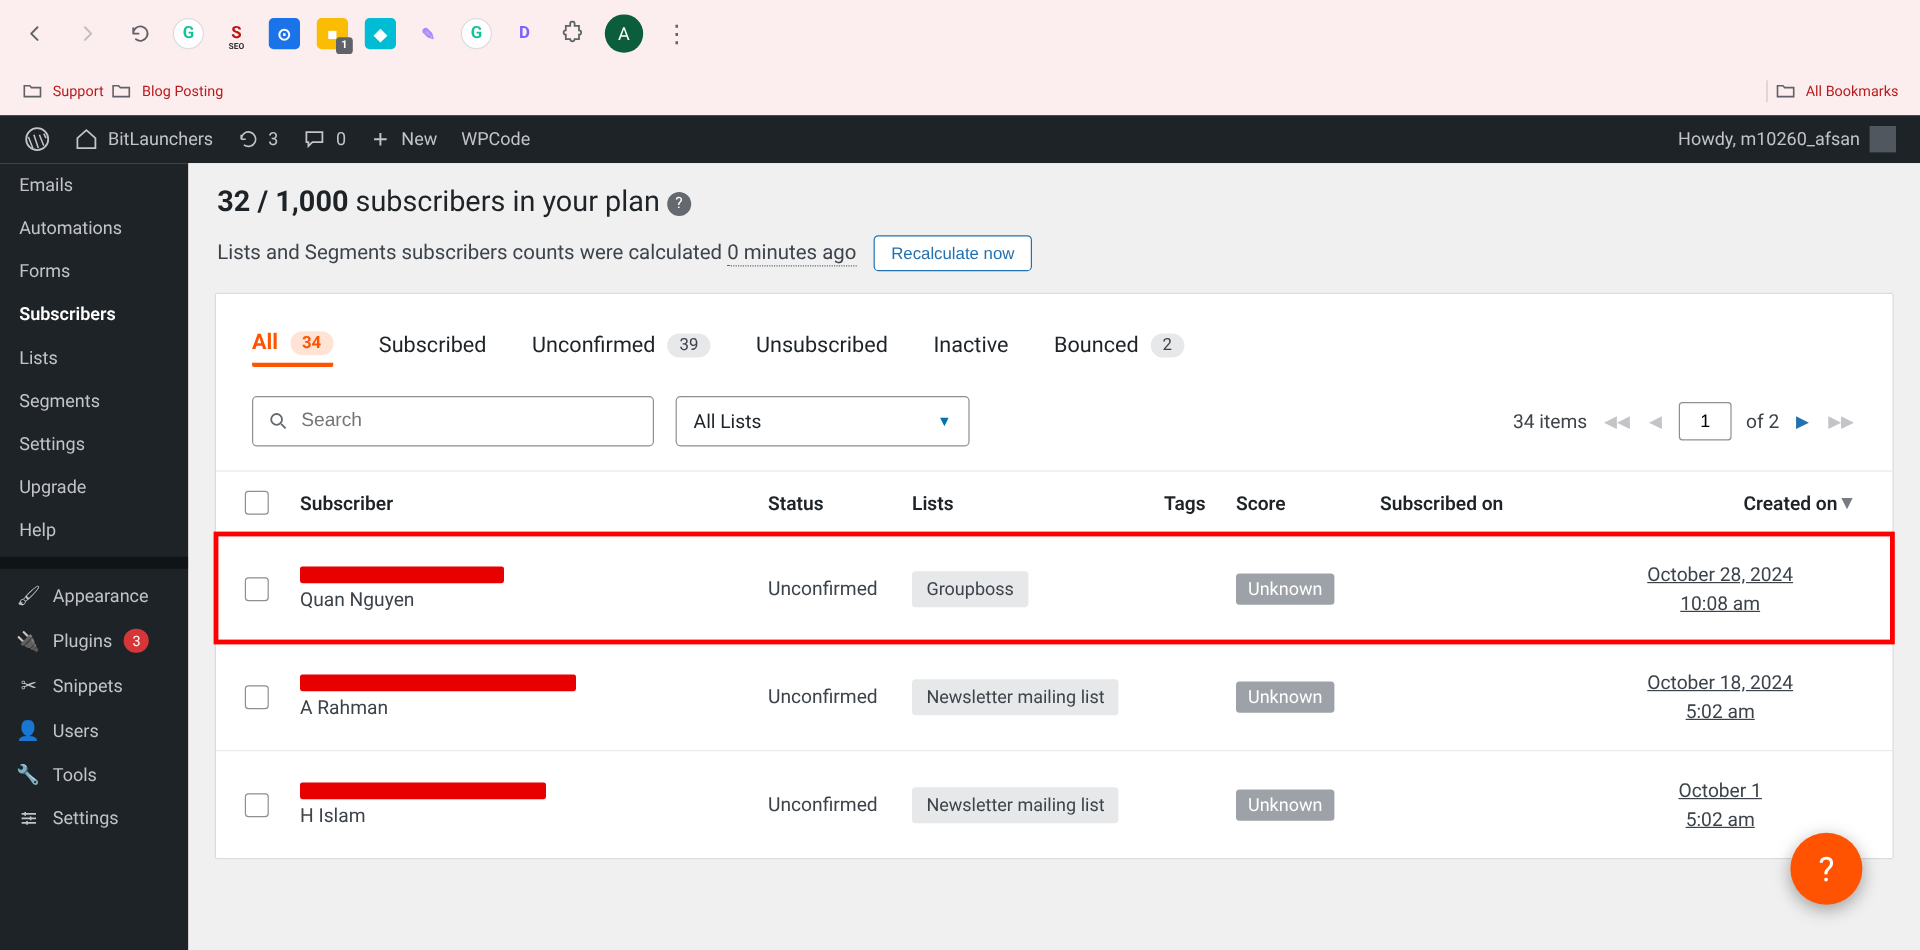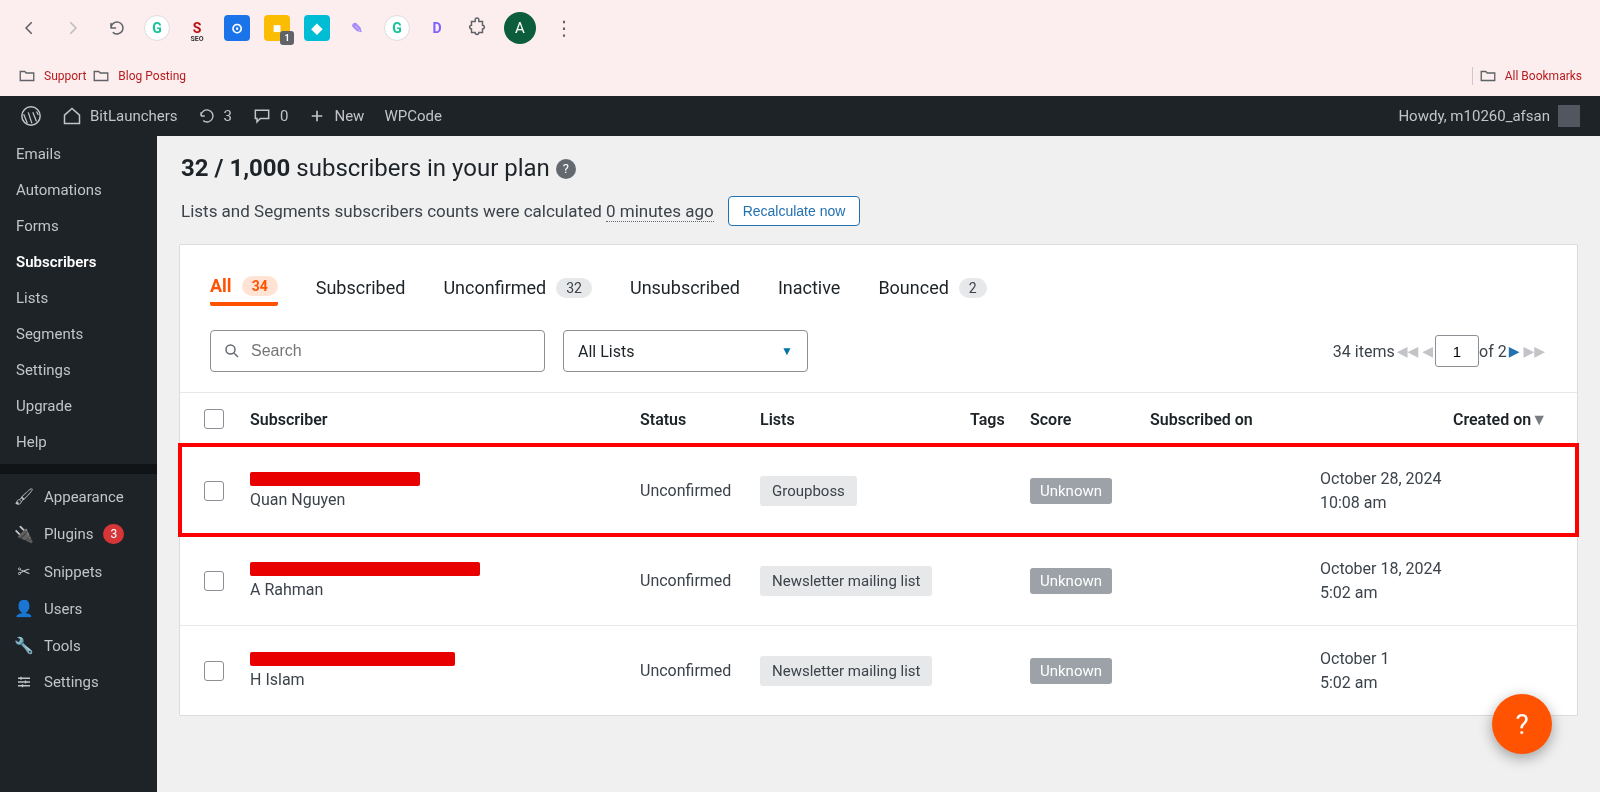--- a/index.html
+++ b/index.html
@@ -54,35 +54,35 @@
   .tab { display: flex; align-items: center; gap: 10px; cursor: pointer; }
   .tab.active { color: #ff5301; font-weight: 700; border-bottom: 4px solid #ff5301; padding-bottom: 6px; margin-bottom: -6px; border-radius: 2px;}
   .tab .pill { background: #e7e8e9; color: #3c434a; font-size: 14px; padding: 2px 10px; border-radius: 11px; }
   .tab.active .pill { background: #ffe4d6; color: #ff5301; }
 
   .toolbar-row { display: flex; align-items: center; padding: 20px 30px; gap: 18px; }
   .search-box { width: 335px; height: 42px; border: 1px solid #8c8f94; border-radius: 4px; display: flex; align-items: center; padding: 0 12px; gap: 10px; color: #646970; }
   .search-box input { border: none; outline: none; flex: 1; font-size: 16px; background: transparent; }
   .select-box { width: 245px; height: 42px; border: 1px solid #8c8f94; border-radius: 4px; display: flex; align-items: center; justify-content: space-between; padding: 0 14px; font-size: 16px; color: #1d2327; }
   .tri { color: #0073aa; font-size: 12px; }
-  .pager { margin-left: auto; display: flex; align-items: center; gap: 0; font-size: 16px; color: #3c434a; }
+  .pager { margin-left: auto; display: flex; align-items: center; gap: 12px; font-size: 16px; color: #3c434a; }
   .pager .arrow { color: #c3c4c7; font-size: 14px; padding: 0 2px; }
   .pager .arrow.enabled { color: #2271b1; }
   .page-input { width: 44px; height: 32px; border: 1px solid #8c8f94; border-radius: 3px; text-align: center; font-size: 15px; }
 
   .thead, .trow { display: grid; grid-template-columns: 60px 390px 120px 210px 60px 120px 170px 1fr; align-items: center; padding: 16px 10px; }
   .thead { font-weight: 600; color: #1d2327; border-top: 1px solid #e7e8e9; font-size: 16px; }
   .thead .created { display: flex; align-items: center; gap: 0; justify-content: flex-end; padding-right: 20px; }
   .trow { border-top: 1px solid #e7e8e9; font-size: 16px; color: #3c434a; min-height: 90px; }
   .chk { width: 20px; height: 20px; border: 1px solid #8c8f94; border-radius: 3px; margin-left: 14px; }
   .sub-cell { display: flex; flex-direction: column; gap: 4px; }
   .redact { background: #e80000; height: 14px; display: inline-block; border-radius: 2px; }
   .list-chip { background: #e7e8e9; color: #3c434a; padding: 6px 12px; border-radius: 3px; font-size: 15px; display: inline-block; width: fit-content; }
   .score-chip { background: #9ca2a7; color: #fff; padding: 4px 10px; border-radius: 3px; font-size: 15px; display: inline-block; width: fit-content; }
-  .date-cell { text-align: left; padding-right: 20px; line-height: 1.5; }
+  .date-cell { text-align: center; padding-right: 20px; line-height: 1.5; text-decoration: underline; }
 
   .row-highlight { outline: 4px solid #ff0000; outline-offset: -2px; }
 
   
   .fab { position: fixed; right: 48px; bottom: 38px; width: 60px; height: 60px; border-radius: 50%; background: #ff5301; color: #fff; font-size: 28px; display: flex; align-items: center; justify-content: center; box-shadow: 0 4px 14px rgba(0,0,0,0.35); }
 
   svg.icon { width: 18px; height: 18px; }
 </style>
 </head>
 <body>
@@ -243,21 +243,21 @@
 
     <div class="panel">
       <div class="tabs">
         <div class="tab active">
           <span>All</span>
             <span class="pill">34</span>
         </div>
         <div class="tab">Subscribed</div>
         <div class="tab">
           <span>Unconfirmed</span>
-            <span class="pill">32</span>
+            <span class="pill">39</span>
         </div>
         <div class="tab">Unsubscribed</div>
         <div class="tab">Inactive</div>
         <div class="tab">
           <span>Bounced</span>
             <span class="pill">2</span>
         </div>
       </div>
 
       <div class="toolbar-row">

